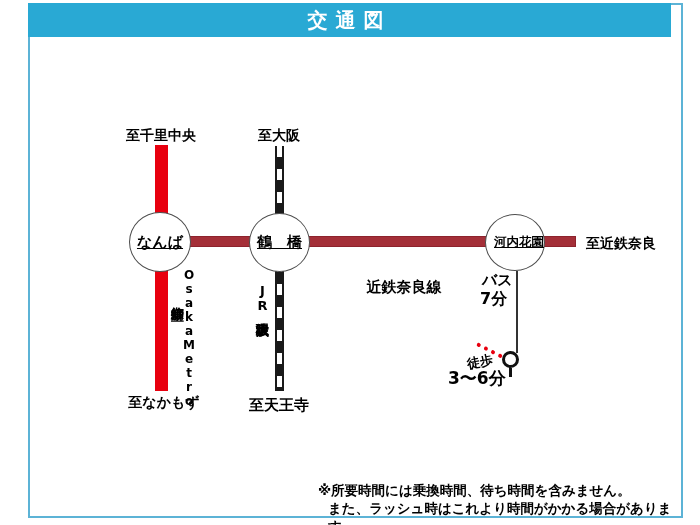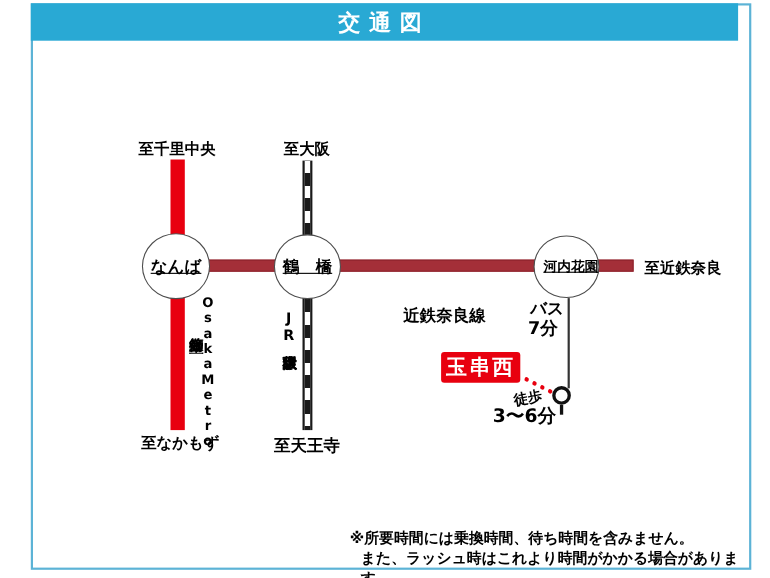--- a/index.html
+++ b/index.html
@@ -105,23 +105,20 @@
   <div class="abs station st-tsuruhashi">
     <span>鶴　橋</span>
   </div>
   <div class="abs station st-hanazono">
     <span>河内花園</span>
   </div>
 
   <div class="abs lbl" style="left:452px; top:266px; font-size:15px; line-height:18px;">バス</div>
   <div class="abs lbl" style="left:450px; top:284px; font-size:16px;">7分</div>
 
-  <div class="abs tama-box">
-    <span>玉串西</span>
-  </div>
   <div class="abs dots"></div>
   <div class="abs busstop-circle"></div>
   <div class="abs busstop-stem"></div>
 
   <div class="abs lbl" style="left:437px; top:348px; font-size:13px; transform:rotate(-11deg);">徒歩</div>
   <div class="abs lbl" style="left:418px; top:362px; font-size:17px;">3〜6分</div>
 
   <div class="abs notes">
     <div class="n1">※所要時間には乗換時間、待ち時間を含みません。</div>
     <div class="n2">また、ラッシュ時はこれより時間がかかる場合があります。</div>

